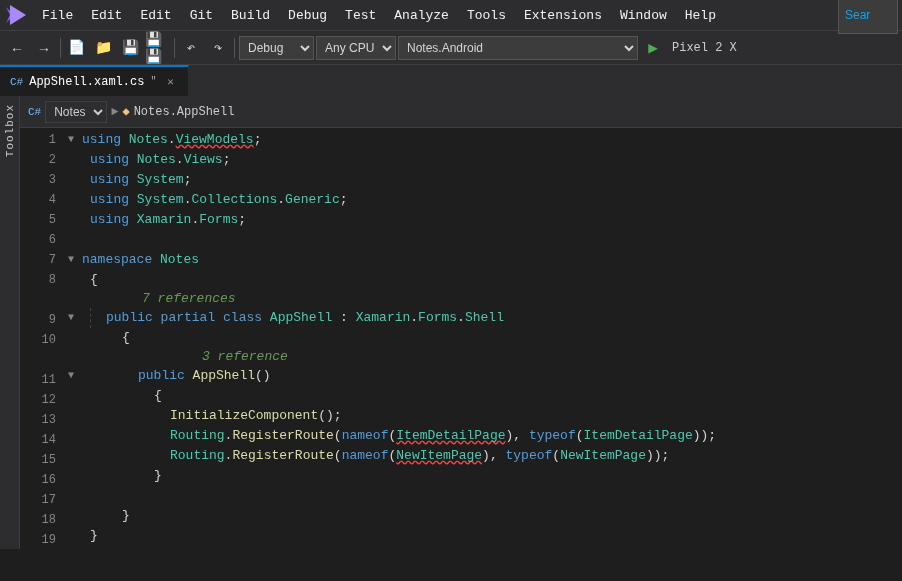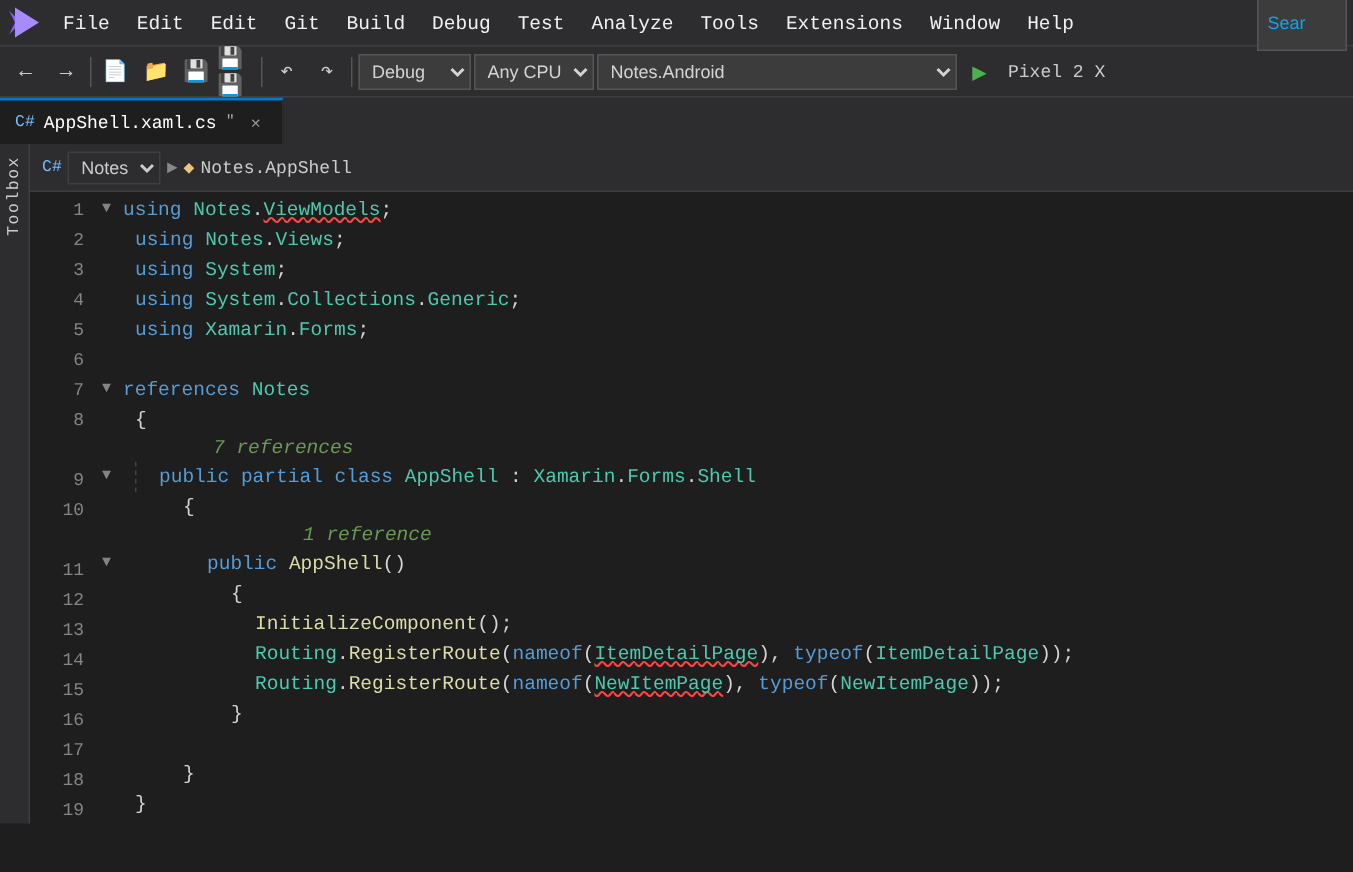--- a/index.html
+++ b/index.html
@@ -379,21 +379,21 @@
           <span style="width:8px; display:inline-block;"></span>
           <span class="kw">using </span><span class="ns">Xamarin</span><span class="plain">.</span><span class="ns">Forms</span><span class="plain">;</span>
         </div>
 
         <div class="code-line">
           <span style="width:14px; display:inline-block;"></span>
         </div>
 
         <div class="code-line">
           <span style="color:#858585; font-size:10px; width:14px; cursor:pointer;">▼</span>
-          <span class="kw">references </span><span class="class-name">Notes</span>
+          <span class="kw">namespace </span><span class="class-name">Notes</span>
         </div>
 
         <div class="code-line">
           <span style="width:14px; display:inline-block;"></span>
           <span style="width:8px; display:inline-block;"></span>
           <span class="plain">{</span>
         </div>
 
         <div class="code-line" style="height:18px;">
           <span style="width:14px; display:inline-block;"></span>
@@ -412,21 +412,21 @@
           <span style="width:14px; display:inline-block;"></span>
           <span style="width:8px; display:inline-block;"></span>
           <span style="width:16px; display:inline-block;"></span>
           <span style="width:16px; display:inline-block;"></span>
           <span class="plain">{</span>
         </div>
 
         <div class="code-line" style="height:18px;">
           <span style="width:14px; display:inline-block;"></span>
           <span style="width:120px; display:inline-block;"></span>
-          <span class="comment">1 reference</span>
+          <span class="comment">3 reference</span>
         </div>
 
         <div class="code-line">
           <span style="color:#858585; font-size:10px; width:14px; cursor:pointer;">▼</span>
           <span style="width:8px; display:inline-block;"></span>
           <span style="width:16px; display:inline-block;"></span>
           <span style="width:16px; display:inline-block;"></span>
           <span style="width:16px; display:inline-block;"></span>
           <span class="kw">public </span><span class="method">AppShell</span><span class="plain">()</span>
         </div>

